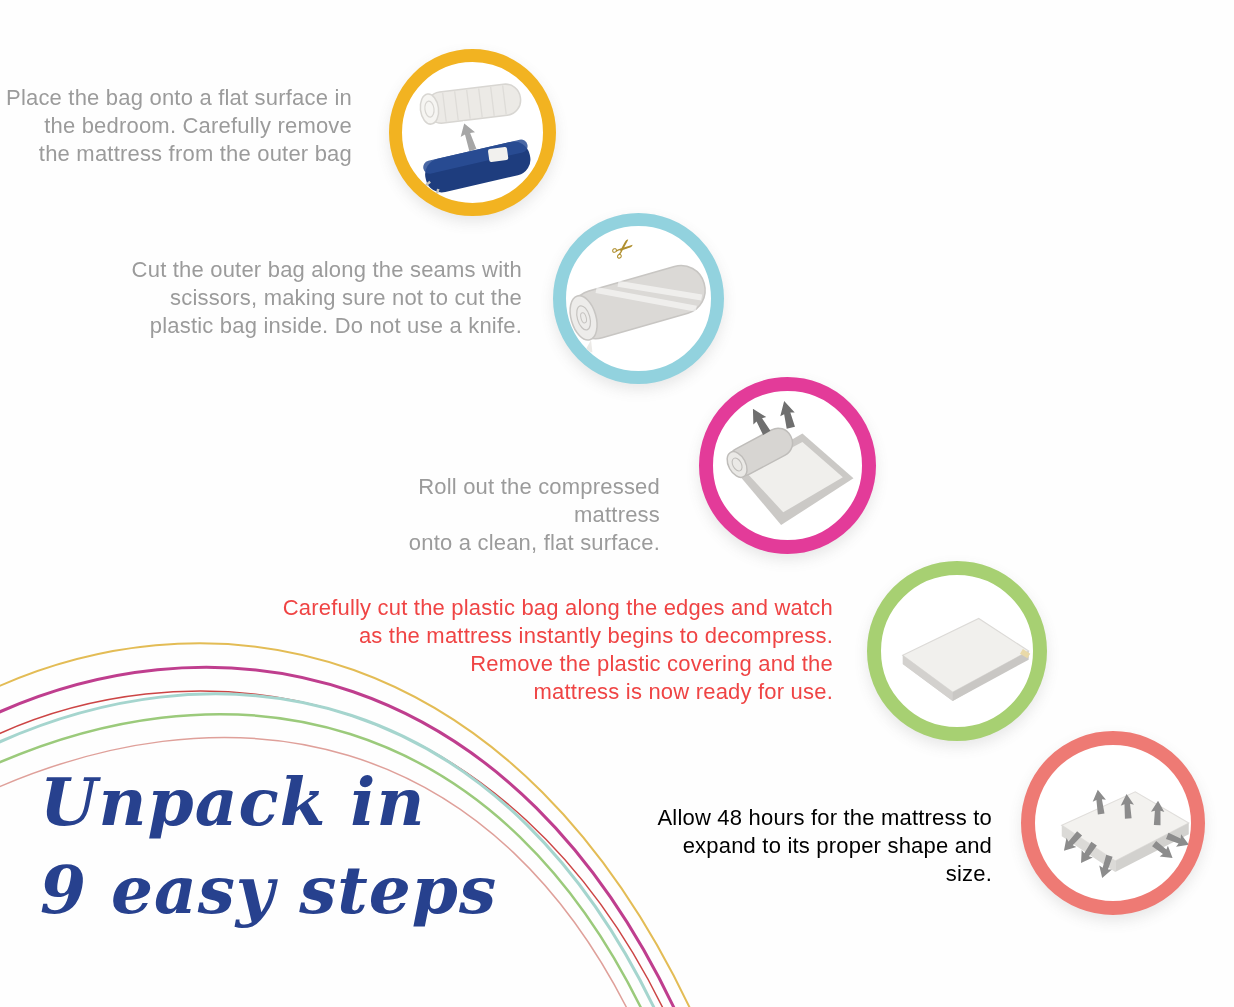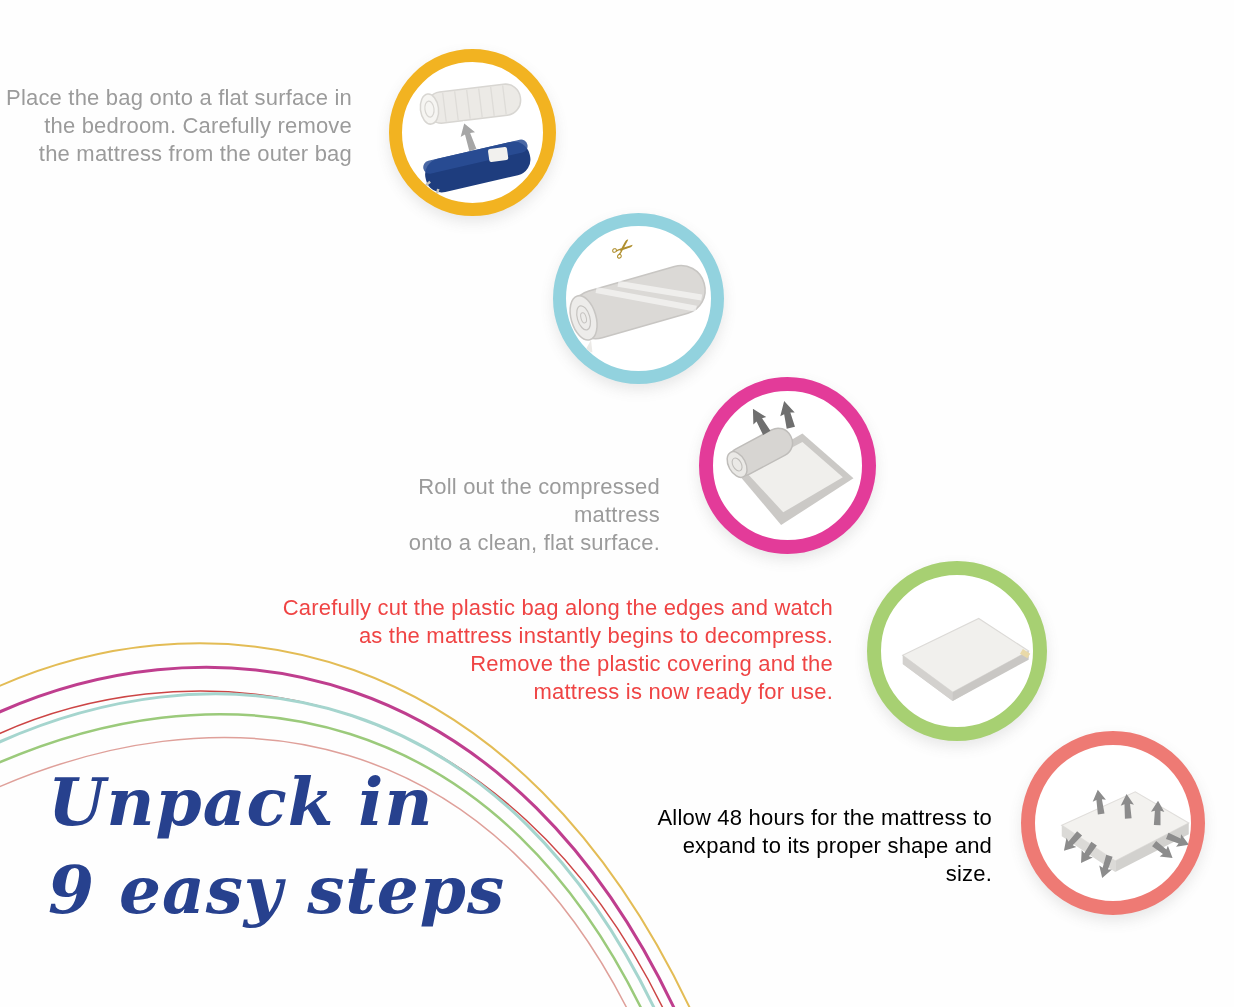--- a/index.html
+++ b/index.html
@@ -8,21 +8,21 @@
   .decor-arcs{position:absolute;left:0;top:0;width:1234px;height:1007px;z-index:1;pointer-events:none;}
   .step-text{position:absolute;z-index:2;color:#9b9b9b;font-size:22px;line-height:1.27;
              text-align:right;white-space:pre-line;letter-spacing:0.2px;}
   .step-circle{position:absolute;z-index:2;border-radius:50%;background:#ffffff;
                border:13px solid #cccccc;box-sizing:border-box;overflow:hidden;
                box-shadow:0 6px 14px rgba(90,90,90,0.14);
                display:flex;align-items:center;justify-content:center;}
   .step-circle svg{width:100%;height:100%;display:block;}
   .page-title{position:absolute;left:40px;top:758px;z-index:3;color:#27418e;
               font-family:"DejaVu Serif",serif;font-style:italic;font-weight:700;
-              font-size:66px;line-height:1.34;letter-spacing:1px;margin-left:8px;}
+              font-size:66px;line-height:1.34;letter-spacing:1px;}
   
   .c1{left:389px;top:49px;width:167px;height:167px;}
   .c2{left:553px;top:213px;width:171px;height:171px;}
   .c3{left:699px;top:377px;width:177px;height:177px;border-width:14px;}
   .c4{left:867px;top:561px;width:180px;height:180px;border-width:14px;}
   .c5{left:1021px;top:731px;width:184px;height:184px;border-width:14px;}
   
   .t1{left:0px;top:84px;width:352px;}
   .t2{left:122px;top:256px;width:400px;}
   .t3{left:330px;top:442px;width:330px;margin-top:31px;}
@@ -62,20 +62,23 @@
 
       <g transform="rotate(-13 76 103)">
         <rect x="22" y="87" width="106" height="34" rx="16" fill="#1e3d7e"></rect>
         <rect x="22" y="87" width="106" height="13" rx="6.5" fill="#2a4d95" opacity="0.85"></rect>
         <rect x="88" y="90" width="19" height="13" rx="2" fill="#f2f1ee" transform="rotate(5 97 96)"></rect>
       </g>
       <path d="M28 119 q-11 8 -3 13 q9 5 11 -6" fill="none" stroke="#c2c2c0" stroke-width="2.5"></path>
     </svg>
   </div>
 
+  <div class="step-text t2" style="color: rgb(155, 155, 155);">Cut the outer bag along the seams with
+scissors, making sure not to cut the
+plastic bag inside. Do not use a knife.</div>
   <div class="step-circle c2" style="border-color: rgb(146, 210, 222);">
     <svg viewBox="0 0 140 140">
 
       <g transform="rotate(-16 70 74)">
         <rect x="4" y="50" width="132" height="47" rx="23" fill="#dbd9d6" stroke="#c8c6c3" stroke-width="1.5"></rect>
         <path d="M34 51 L122 95 M56 51 L130 86" stroke="#ffffff" stroke-width="6" opacity="0.55"></path>
         <path d="M16 96 l-8 8 6 4 z" fill="#eceae7"></path>
         <ellipse cx="15" cy="73.5" rx="12" ry="22" fill="#edecea" stroke="#c8c6c3" stroke-width="1.5"></ellipse>
         <ellipse cx="15" cy="73.5" rx="6" ry="12" fill="none" stroke="#c6c4c1" stroke-width="1.2"></ellipse>
         <ellipse cx="15" cy="73.5" rx="2.5" ry="5" fill="none" stroke="#c6c4c1" stroke-width="1"></ellipse>

